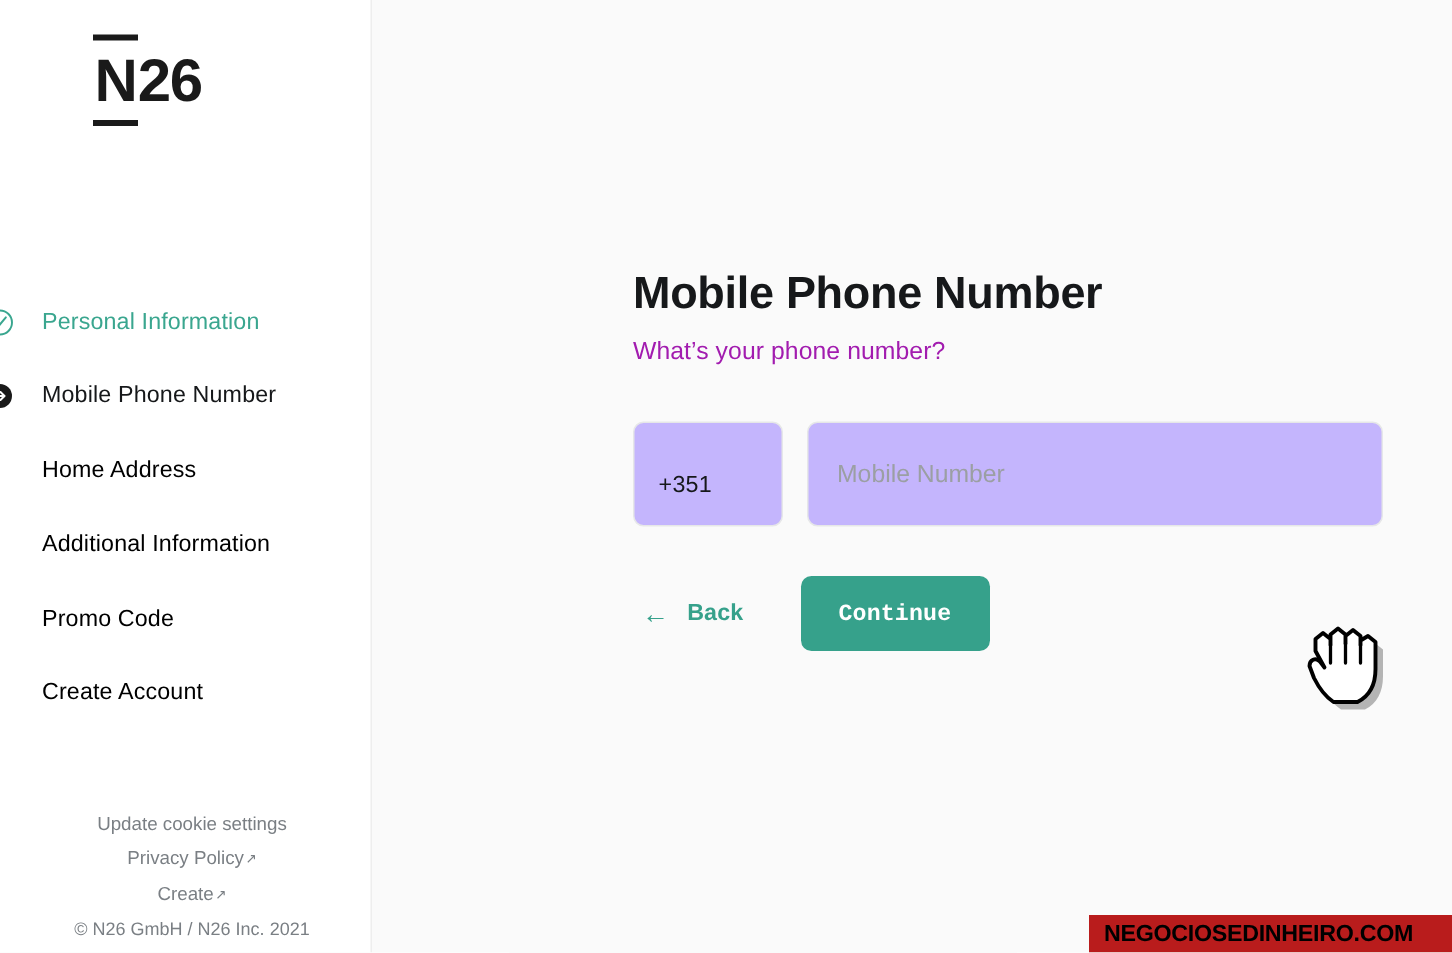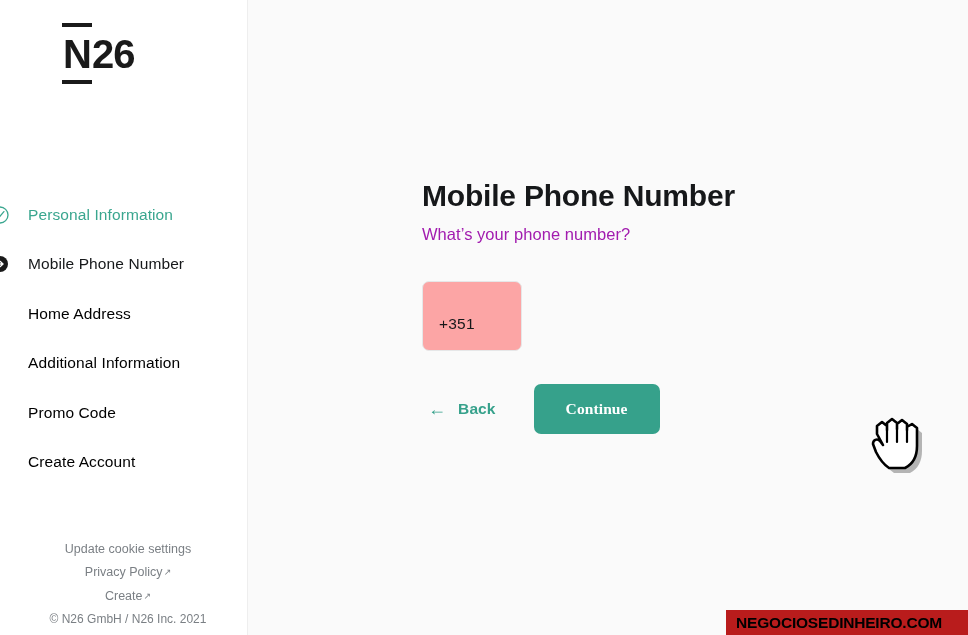--- a/index.html
+++ b/index.html
@@ -163,21 +163,21 @@
     letter-spacing: 0.05px;
   }
 
   .field-row {
     margin-top: 37px;
     display: flex;
     align-items: stretch;
   }
 
   .field {
-    background: #fca5a5;
+    background: #c4b5fd;
     border: 1px solid #e6e7e8;
     border-radius: 7px;
     height: 70px;
     display: flex;
     align-items: flex-end;
     padding: 0 0 17px 16px;
   }
   .field-country {
     width: 100px;
     flex: 0 0 100px;
@@ -238,21 +238,21 @@
   }
 
   .continue-btn {
     margin-left: 32px;
     background: #36a18b;
     color: #ffffff;
     border: 0;
     border-radius: 7px;
     width: 126px;
     height: 50px;
-    font-family: Liberation Serif, serif;
+    font-family: Liberation Mono, monospace;
     font-size: 15.5px;
     font-weight: 700;
     cursor: pointer;
     letter-spacing: 0.1px;
   }
 
   
   .cursor {
     position: absolute;
     left: 622px;
@@ -347,20 +347,23 @@
 
       <h1 class="page-title">Mobile Phone Number</h1>
       <p class="page-subtitle">What’s your phone number?</p>
 
       <div class="field-row">
 
         <div class="field field-country">
           <span class="country-value">+351</span>
         </div>
 
+        <div class="field field-number">
+          <input class="number-input" type="text" placeholder="Mobile Number" style="">
+        </div>
 
       </div>
 
       <div class="actions">
         <button class="back-btn">
           <span class="back-arrow">←</span>
           <span>Back</span>
         </button>
         <button class="continue-btn">Continue</button>
       </div>

